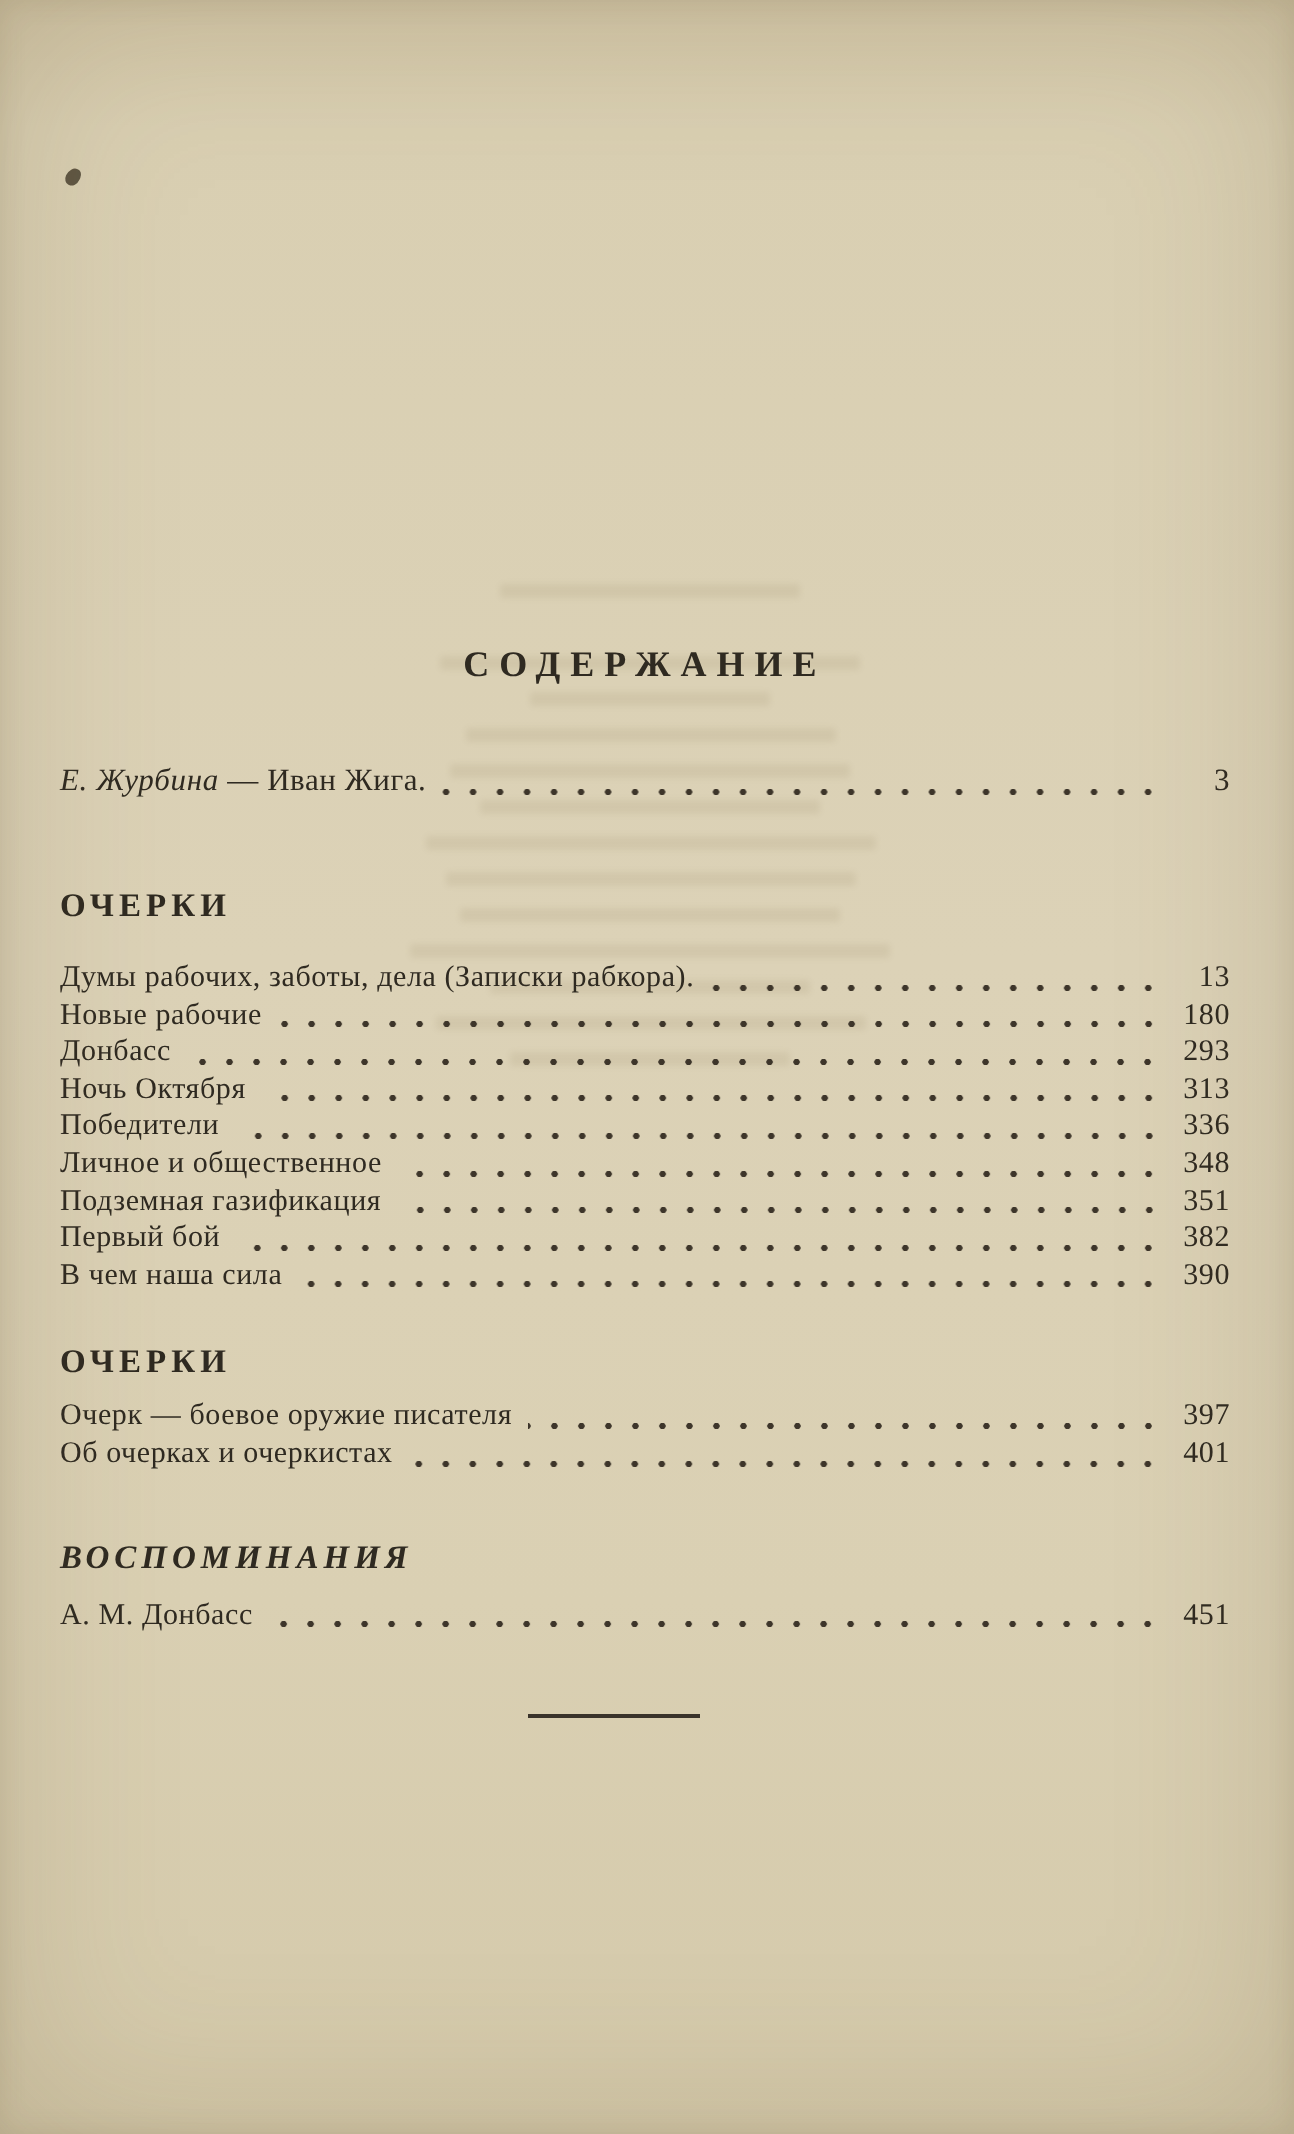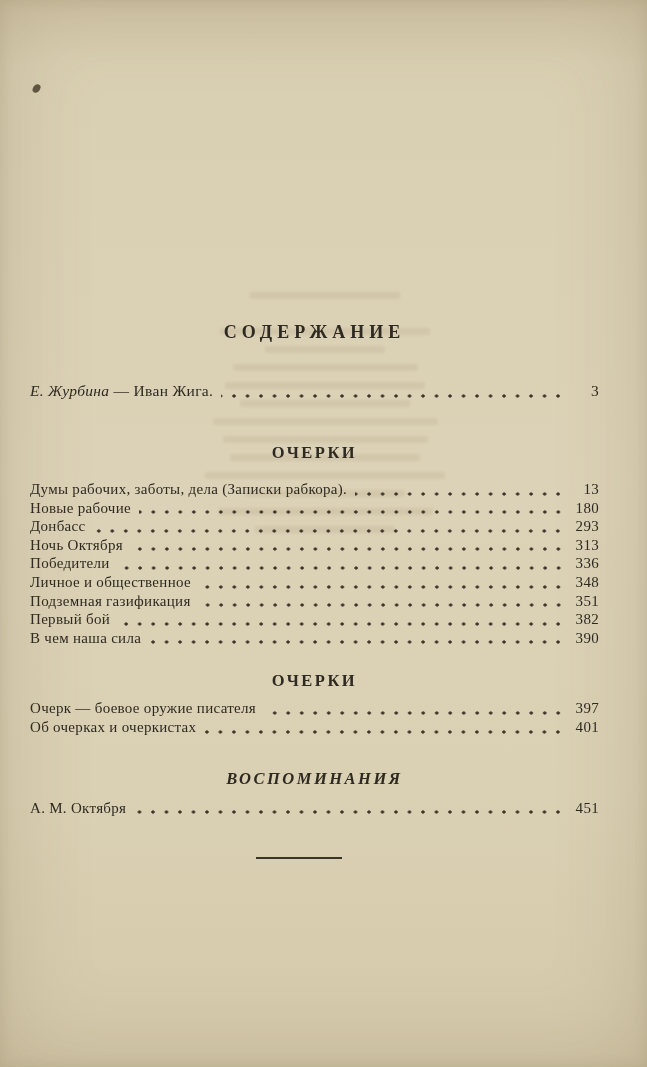--- a/index.html
+++ b/index.html
@@ -20,33 +20,32 @@
   .sheet::after {
     content: "";
     position: absolute;
     inset: 0;
     pointer-events: none;
     box-shadow: inset 0 0 90px rgba(108, 90, 58, 0.22), inset 0 0 14px rgba(108, 90, 58, 0.14);
   }
   .content {
     position: absolute;
     left: 30px;
-    right: 48px;
+    right: 32px;
     top: 0;
   }
   .contents-title {
     margin-top: 322px;
     text-align: center;
     font-weight: bold;
     font-size: 18px;
     letter-spacing: 5px;
     line-height: 21px;
   }
   .section-heading {
-    text-align: center;
     font-weight: bold;
     font-size: 16.5px;
     letter-spacing: 2.5px;
     line-height: 20px;
   }
   .heading-essays   { margin-top: 42px; margin-bottom: 17px; }
   .heading-articles { margin-top: 24px; margin-bottom: 8px;  }
   .heading-memoirs  { margin-top: 32px; margin-bottom: 10px; font-style: italic; }
 
   .toc-row {
@@ -222,21 +221,21 @@
     </div>
     <div class="toc-row">
       <span>Об очерках и очеркистах</span>
       <span class="toc-leader"></span>
       <span class="toc-page">401</span>
     </div>
 
     <div class="section-heading heading-memoirs">ВОСПОМИНАНИЯ</div>
 
     <div class="toc-row">
-      <span>А. М. Октября</span>
+      <span>А. М. Донбасс</span>
       <span class="toc-leader"></span>
       <span class="toc-page">451</span>
     </div>
 
     <div class="end-rule"></div>
 
   </div>
 </div>
 
 </body></html>

